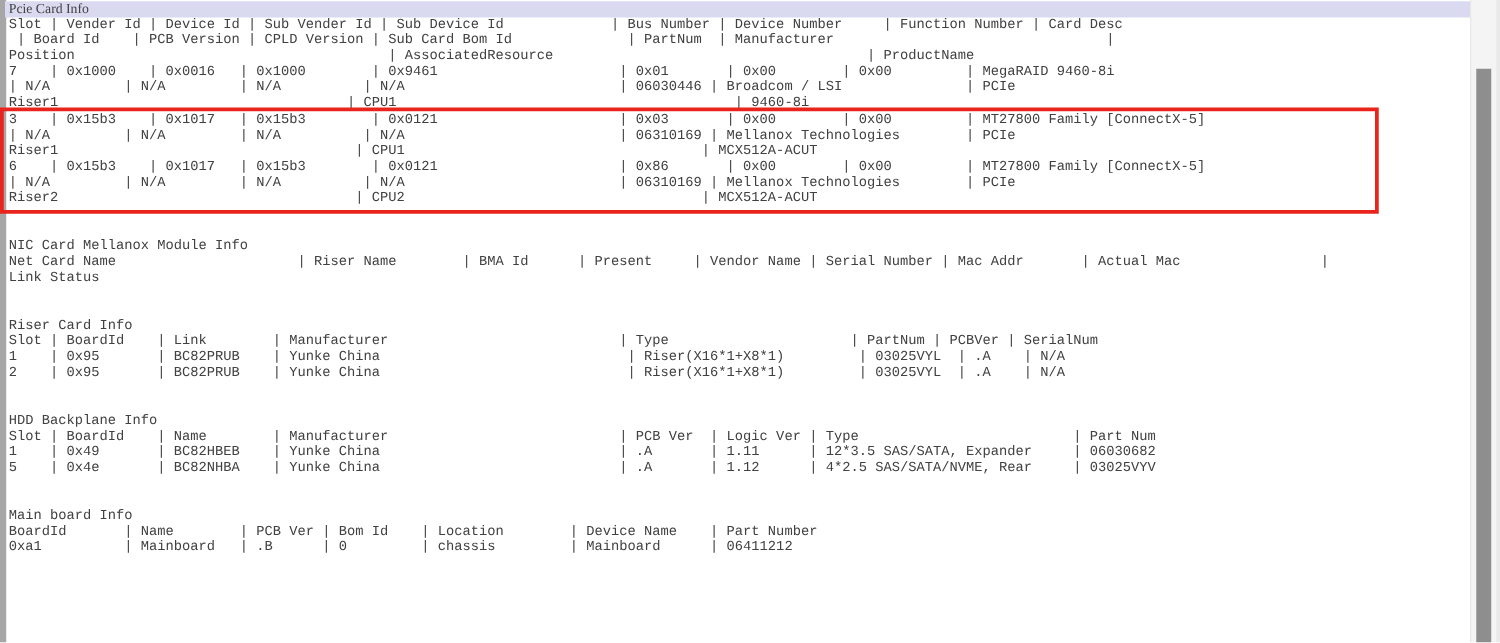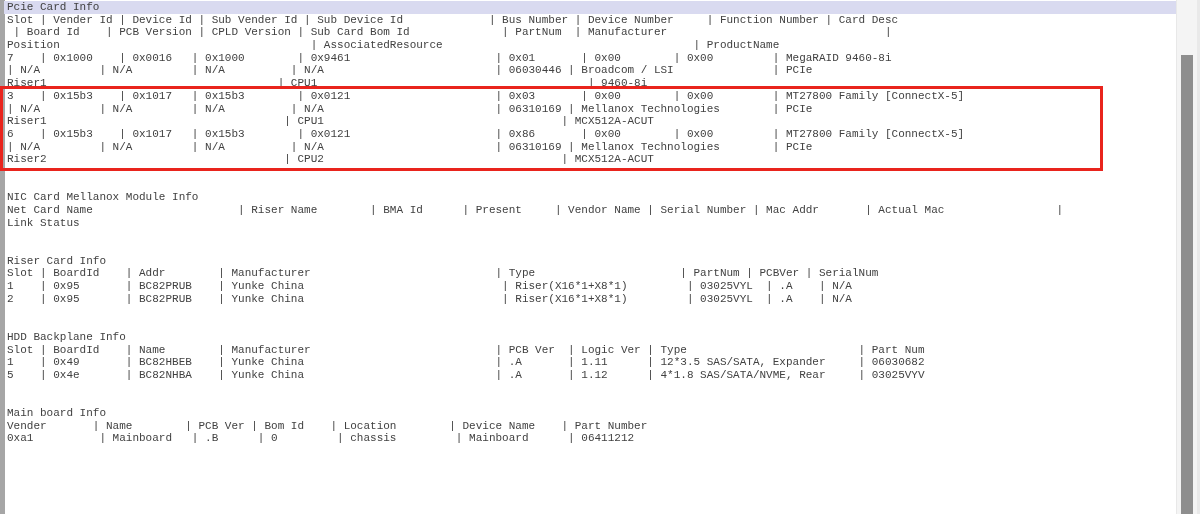--- a/index.html
+++ b/index.html
@@ -9,21 +9,21 @@
   html,body{margin:0;padding:0;}
   body{width:1200px;height:514px;overflow:hidden;background:var(--bg);}
   .screen{position:relative;width:1200px;height:514px;background:var(--bg);overflow:hidden;}
   .left-strip{position:absolute;left:0;top:0;width:5px;height:514px;background:var(--edge);}
   .content{
     position:absolute;left:7px;top:1px;width:1165px;
     font-family:"Liberation Mono",monospace;font-size:11px;line-height:12.7px;
     color:var(--text);
   }
   .line{white-space:pre;height:12.7px;overflow:visible;}
-  .line.hl{background:var(--hl);width:1170px;margin-left:-3px;padding-left:3px;}
+  .line.hl{background:var(--hl);width:1170px;margin-left:-3px;padding-left:3px;font-family:Liberation Serif, serif;}
   .scrollbar{position:absolute;right:0;top:0;width:23px;height:514px;background:var(--track);border-left:1px solid #e8e8e8;}
   .scroll-thumb{position:absolute;left:4px;top:55px;width:12px;height:459px;background:var(--thumb);}
   .scroll-edge{position:absolute;right:0;top:0;width:3px;height:514px;background:#e9e9e9;}
   .redbox{
     position:absolute;left:0;top:86px;width:1103px;height:85px;
     border:3px solid var(--red);box-sizing:border-box;z-index:5;pointer-events:none;
   }
 </style>
 </head>
 <body>
@@ -46,33 +46,33 @@
       <div class="line">| N/A         | N/A         | N/A          | N/A                          | 06310169 | Mellanox Technologies        | PCIe</div>
       <div class="line">Riser2                                    | CPU2                                    | MCX512A-ACUT</div>
       <div class="line"></div>
       <div class="line"></div>
       <div class="line">NIC Card Mellanox Module Info</div>
       <div class="line">Net Card Name                      | Riser Name        | BMA Id      | Present     | Vendor Name | Serial Number | Mac Addr       | Actual Mac                 |</div>
       <div class="line">Link Status</div>
       <div class="line"></div>
       <div class="line"></div>
       <div class="line">Riser Card Info</div>
-      <div class="line">Slot | BoardId    | Addr        | Manufacturer                            | Type                      | PartNum | PCBVer | SerialNum</div>
+      <div class="line">Slot | BoardId    | Link        | Manufacturer                            | Type                      | PartNum | PCBVer | SerialNum</div>
       <div class="line">1    | 0x95       | BC82PRUB    | Yunke China                              | Riser(X16*1+X8*1)         | 03025VYL  | .A    | N/A</div>
       <div class="line">2    | 0x95       | BC82PRUB    | Yunke China                              | Riser(X16*1+X8*1)         | 03025VYL  | .A    | N/A</div>
       <div class="line"></div>
       <div class="line"></div>
       <div class="line">HDD Backplane Info</div>
       <div class="line">Slot | BoardId    | Name        | Manufacturer                            | PCB Ver  | Logic Ver | Type                          | Part Num</div>
       <div class="line">1    | 0x49       | BC82HBEB    | Yunke China                             | .A       | 1.11      | 12*3.5 SAS/SATA, Expander     | 06030682</div>
-      <div class="line">5    | 0x4e       | BC82NHBA    | Yunke China                             | .A       | 1.12      | 4*1.8 SAS/SATA/NVME, Rear     | 03025VYV</div>
+      <div class="line">5    | 0x4e       | BC82NHBA    | Yunke China                             | .A       | 1.12      | 4*2.5 SAS/SATA/NVME, Rear     | 03025VYV</div>
       <div class="line"></div>
       <div class="line"></div>
       <div class="line">Main board Info</div>
-      <div class="line">Vender       | Name        | PCB Ver | Bom Id    | Location        | Device Name    | Part Number</div>
+      <div class="line">BoardId       | Name        | PCB Ver | Bom Id    | Location        | Device Name    | Part Number</div>
       <div class="line">0xa1          | Mainboard   | .B      | 0         | chassis         | Mainboard      | 06411212</div>
     </div>
 
   <div class="redbox"></div>
 
   <div class="scrollbar">
     <div class="scroll-thumb"></div>
     <div class="scroll-edge"></div>
   </div>
 </div>

